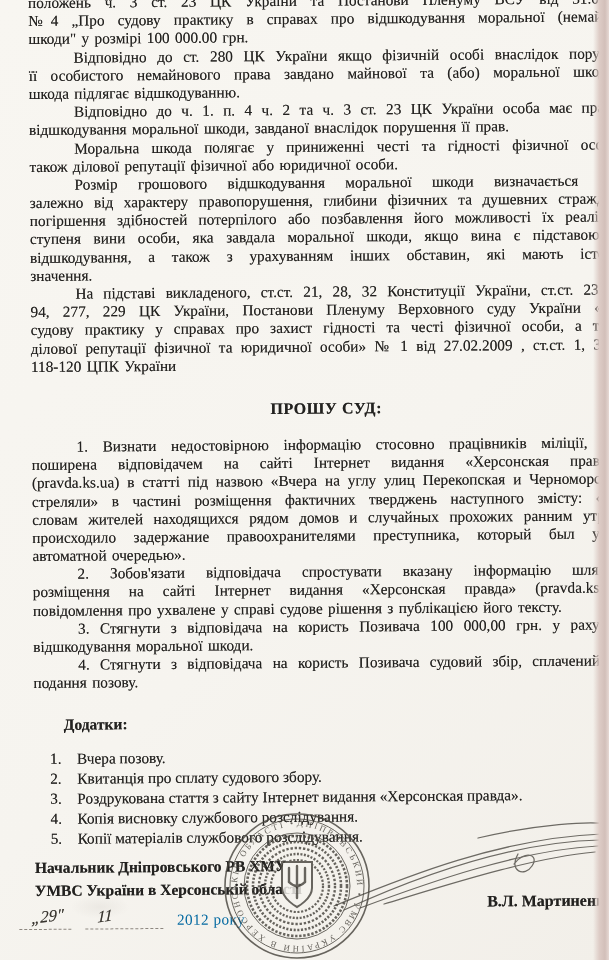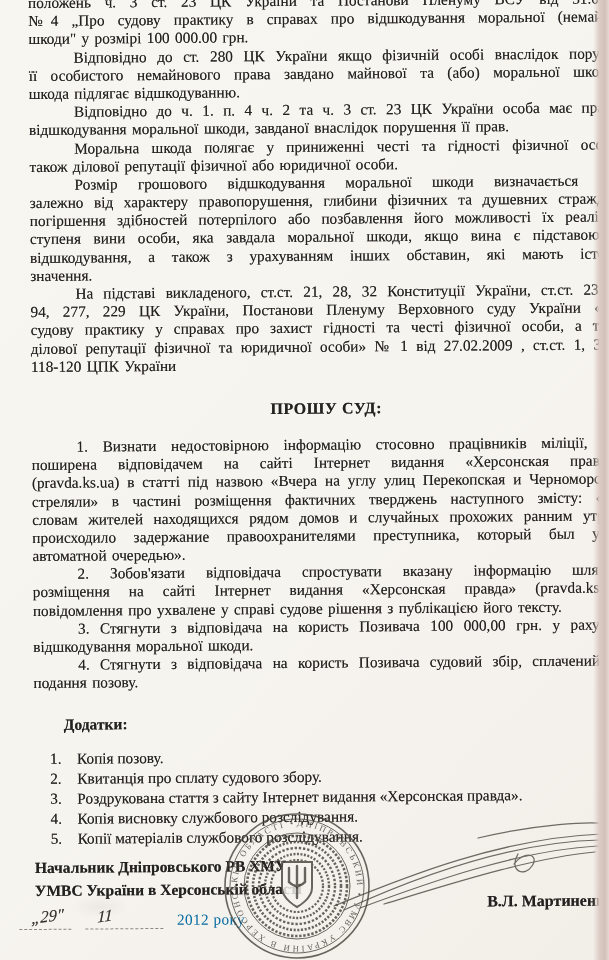--- a/index.html
+++ b/index.html
@@ -117,21 +117,21 @@
       <div class="ln last">повідомлення про ухвалене у справі судове рішення з публікацією його тексту.</div>
       <div class="ln ind">3. Стягнути з відповідача на користь Позивача 100 000,00 грн. у рахунок</div>
       <div class="ln last">відшкодування моральної шкоди.</div>
       <div class="ln ind">4. Стягнути з відповідача на користь Позивача судовий збір, сплачений за</div>
       <div class="ln last">подання позову.</div>
     </div>
 
   <div class="att-title">Додатки:</div>
 
   <div class="att-list">
-      <div class="att"><span class="num">1.</span><span>Копія позову.</span></div>
+      <div class="att"><span class="num">1.</span><span>Вчера позову.</span></div>
       <div class="att"><span class="num">2.</span><span>Квитанція про сплату судового збору.</span></div>
       <div class="att"><span class="num">3.</span><span>Роздрукована стаття з сайту Інтернет видання «Херсонская правда».</span></div>
       <div class="att"><span class="num">4.</span><span>Копія висновку службового розслідування.</span></div>
       <div class="att"><span class="num">5.</span><span>Копії матеріалів службового розслідування.</span></div>
     </div>
 
   <div class="sig-area">
     <div class="sig-pos">Начальник Дніпровського РВ ХМУ</div>
     <div class="sig-pos">УМВС України в Херсонській області</div>
     <div class="sig-name">В.Л. Мартиненко</div>

